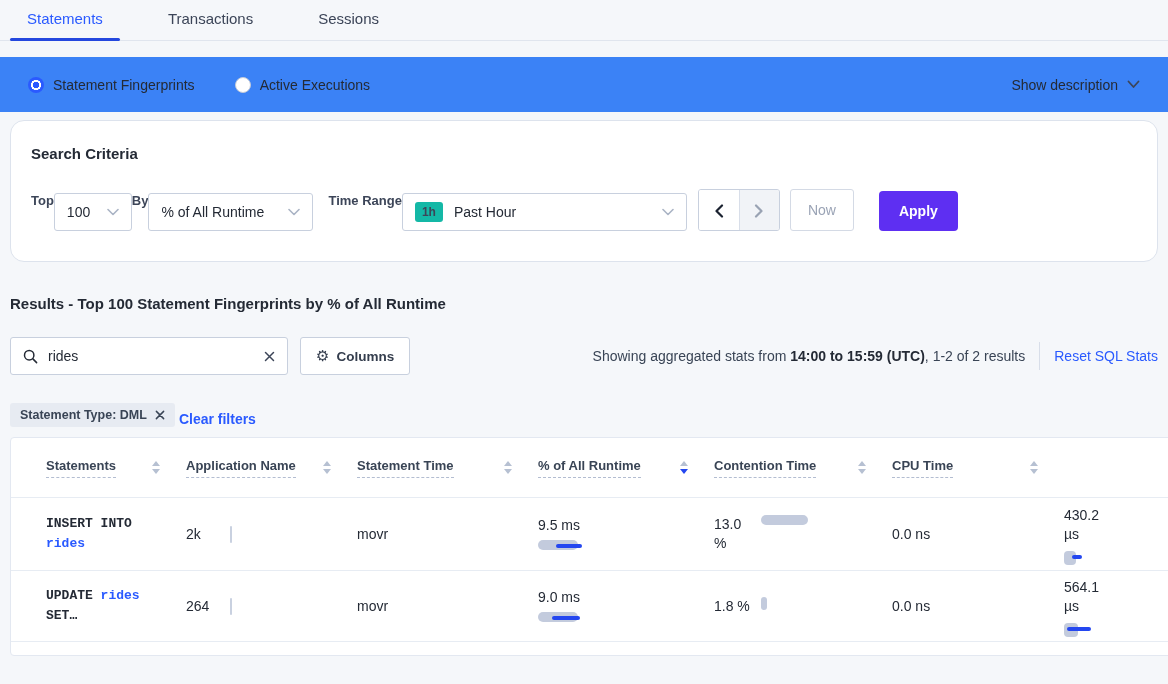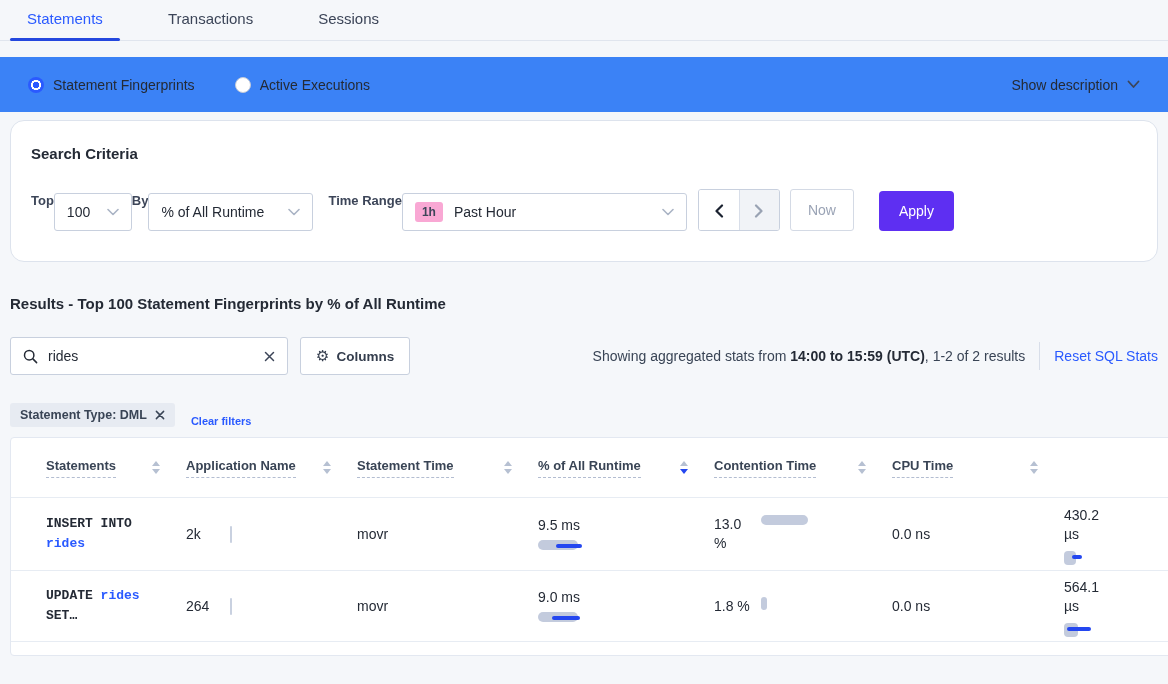--- a/index.html
+++ b/index.html
@@ -33,44 +33,44 @@
   
   .card{margin:8px 10px 0;background:#fff;border:1px solid var(--border);border-radius:14px;padding:24px 20px 30px;}
   .card-title{font-size:15px;font-weight:700;}
   .fields{display:flex;align-items:flex-end;margin-top:27px;}
   .field{display:flex;}
   .field-label{font-size:13px;font-weight:700;color:#3c4558;margin-bottom:7px;}
   .select{height:38px;border:1px solid #c8d0de;border-radius:3px;background:#fff;display:flex;align-items:center;padding:0 12px;cursor:pointer;}
   .select .val{flex:1;}
   .select svg{color:#aab4c5;flex:0 0 auto;}
   .sel-top{width:78px;}
-  .tr-badge{background:#f9a8d4;border-radius:3px;font-size:12px;font-weight:700;color:#3c4558;padding:3px 7px;margin-right:11px;}
+  .tr-badge{background:#14b8a6;border-radius:3px;font-size:12px;font-weight:700;color:#3c4558;padding:3px 7px;margin-right:11px;}
   .navgroup{display:flex;margin-left:11px;border:1px solid #c8d0de;border-radius:3px;overflow:hidden;height:42px;}
   .navbtn{width:40px;height:42px;display:flex;align-items:center;justify-content:center;background:#fff;cursor:pointer;}
   .navbtn.disabled{background:#f1f3f7;border-left:1px solid #d8dee9;cursor:default;}
   .btn-now{margin-left:10px;height:42px;padding:0 17px;border:1px solid #d4dae5;border-radius:3px;background:#fff;color:#9aa3b5;font-size:14px;display:flex;align-items:center;cursor:pointer;}
-  .btn-apply{margin-left:25px;height:40px;padding:0 20px;border:none;border-radius:4px;background:var(--purple);color:#fff;font-weight:400;font-size:14px;display:flex;align-items:center;cursor:pointer;}
+  .btn-apply{margin-left:25px;height:40px;padding:0 20px;border:none;border-radius:4px;background:var(--purple);color:#fff;font-weight:700;font-size:14px;display:flex;align-items:center;cursor:pointer;}
 
   
   .results-heading{margin:33px 10px 0;font-size:15px;font-weight:700;}
   .toolbar{margin:25px 10px 0;display:flex;align-items:center;}
   .searchbox{width:278px;height:38px;background:#fff;border:1px solid #c8d0de;border-radius:3px;display:flex;align-items:center;padding:0 12px;}
   .searchbox .q{flex:1;margin-left:10px;border:none;outline:none;font-size:14px;color:var(--txt);font-family:"Liberation Sans",sans-serif;background:transparent;}
   .btn-light{margin-left:12px;height:38px;padding:0 15px;background:#fff;border:1px solid #c8d0de;border-radius:3px;display:flex;align-items:center;font-weight:700;font-size:13.5px;color:#343d4d;cursor:pointer;}
   .btn-light svg{margin-left:8px;color:#343d4d;}
   .gear{font-family:"DejaVu Sans",sans-serif;font-size:15px;margin-right:7px;font-weight:400;}
   .stats{margin-left:auto;color:var(--txt2);font-size:14px;white-space:nowrap;}
   .stats b{color:var(--txt);}
   .vdiv{width:1px;height:28px;background:#d8dee9;margin:0 14px;}
   .reset-link{color:var(--accent);font-weight:400;font-size:14px;cursor:pointer;white-space:nowrap;}
 
   .chiprow{margin:28px 10px 0;display:flex;align-items:flex-end;}
   .chip{background:#e7ebf2;border-radius:3px;height:24px;display:flex;align-items:center;padding:0 10px;font-size:12.5px;font-weight:700;color:var(--txt2);}
   .chip svg{margin-left:8px;cursor:pointer;}
-  .clear-link{margin-left:16px;color:var(--accent);font-weight:700;font-size:11px;cursor:pointer;}
+  .clear-link{margin-left:4px;color:var(--accent);font-weight:700;font-size:14px;cursor:pointer;}
 
   
   .tablecard{margin:10px 0 0 10px;width:1170px;background:#fff;border:1px solid #e3e8f1;border-radius:4px 0 0 4px;padding-bottom:13px;}
   .tgrid{display:grid;grid-template-columns:140px 171px 181px 176px 178px 172px 130px;padding-left:35px;align-items:center;}
   .thead{height:59px;}
   .hcell{display:flex;align-items:center;padding-right:26px;cursor:pointer;height:100%;}
   .hlabel{font-size:13px;font-weight:700;color:var(--txt2);border-bottom:1px dashed #b3bdd1;padding-bottom:4px;line-height:15px;}
   .carets{margin-left:auto;display:flex;flex-direction:column;align-items:center;}
   .car-up{width:0;height:0;border-left:4px solid transparent;border-right:4px solid transparent;border-bottom:5px solid #b6c0d2;margin-bottom:3px;}
   .car-down{width:0;height:0;border-left:4px solid transparent;border-right:4px solid transparent;border-top:5px solid #b6c0d2;}

